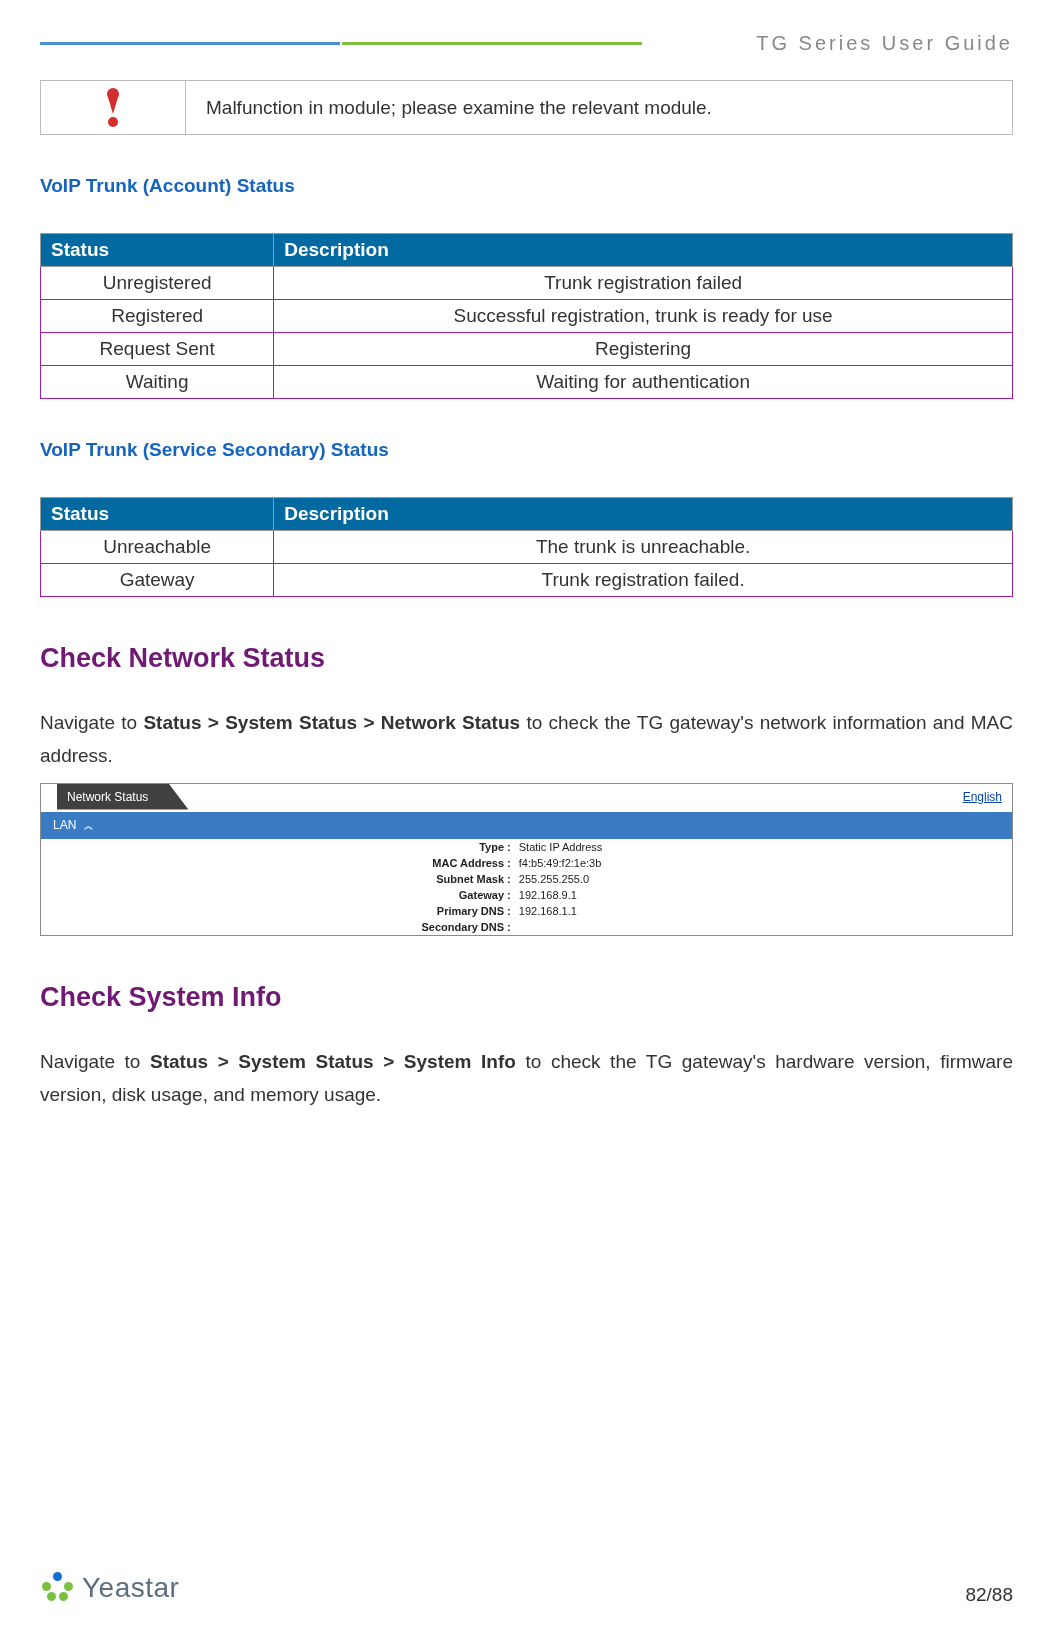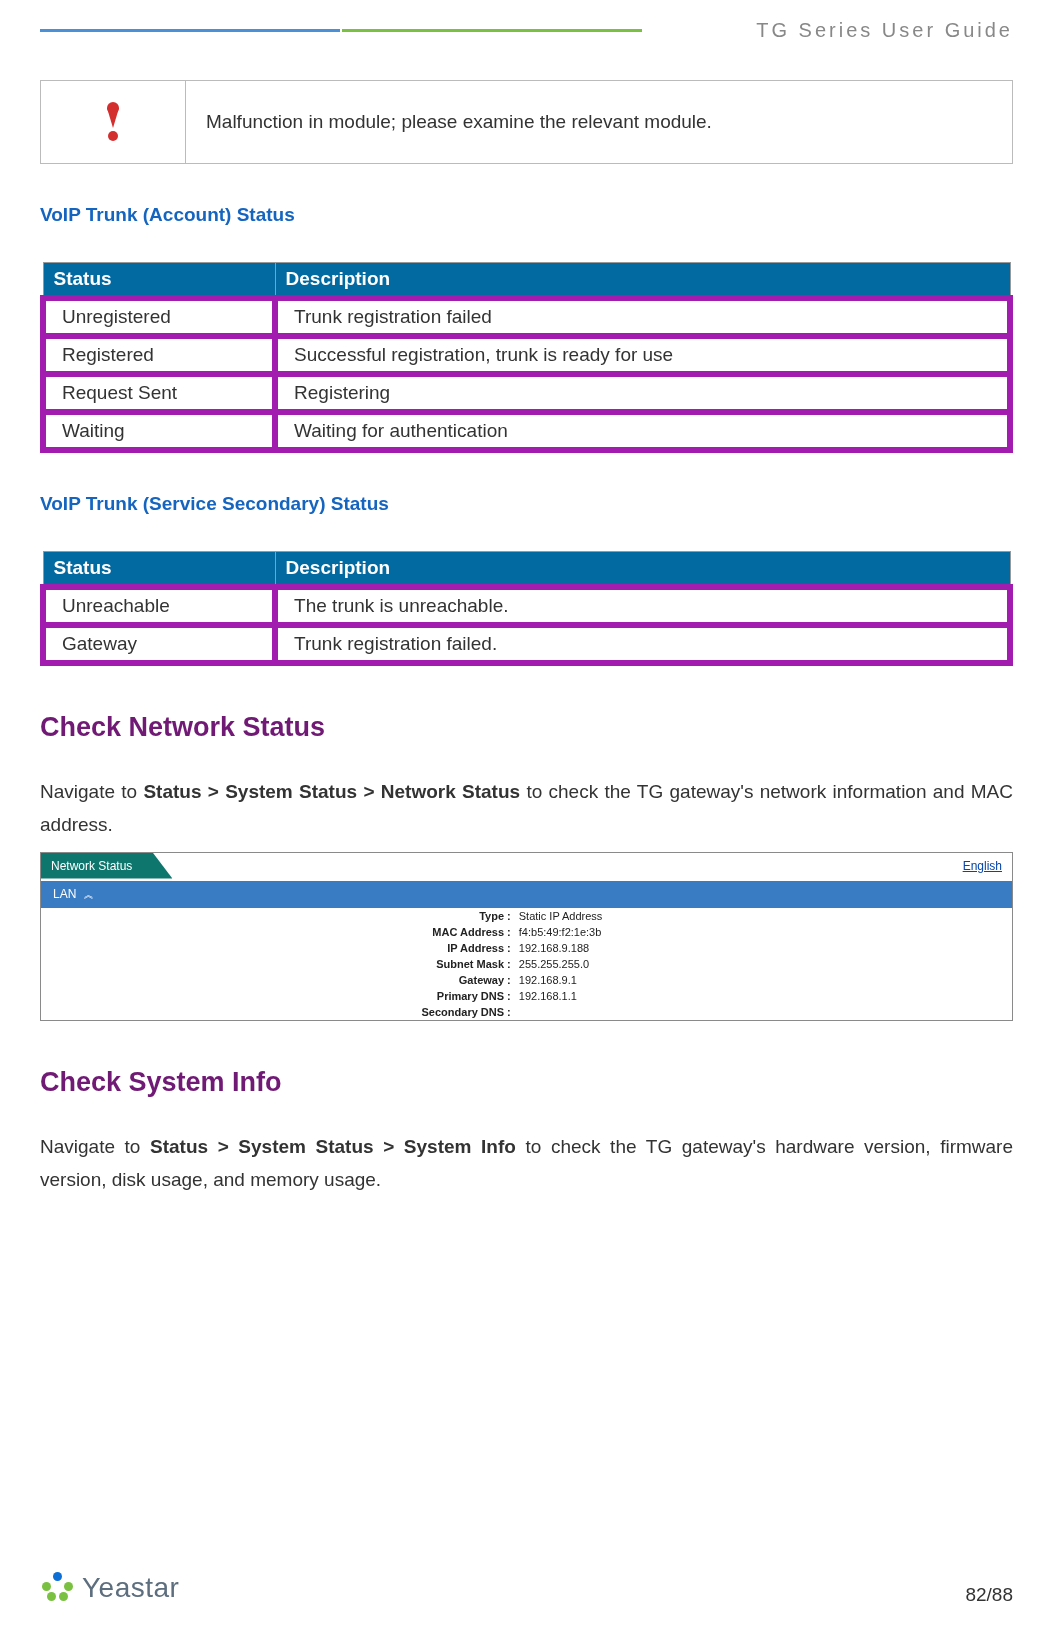--- a/index.html
+++ b/index.html
@@ -6,21 +6,21 @@
     body {
       font-family: Arial, Helvetica, sans-serif;
       width: 1053px;
       height: 1626px;
       position: relative;
       background: #fff;
       color: #333;
     }
     .header-line {
       position: absolute;
-      top: 19px;
+      top: 32px;
       left: 40px;
       right: 40px;
       display: flex;
       align-items: center;
     }
     .header-rule-left {
       height: 3px;
       width: 300px;
       background: #4a90d9;
     }
@@ -44,21 +44,21 @@
       top: 60px;
       left: 40px;
       right: 40px;
       bottom: 90px;
     }
     .malfunction-box {
       margin-top: 20px;
       border: 1px solid #bbb;
       display: flex;
       align-items: center;
-      height: 84px;
+      height: 55px;
     }
     .malfunction-icon-cell {
       width: 145px;
       border-right: 1px solid #bbb;
       height: 100%;
       display: flex;
       align-items: center;
       justify-content: center;
     }
     .exclaim {
@@ -85,24 +85,25 @@
     .status-table th {
       background: #0369a1;
       color: #fff;
       text-align: left;
       font-size: 19px;
       font-weight: bold;
       padding: 5px 10px;
       border: 1px solid #999;
     }
     .status-table td {
-      border: 6px solid #a21caf;
-      padding: 5px 16px;
-      font-size: 19px;
-      color: #333;
+      border: 1px solid #a21caf;
+      padding: 5px 10px;
+      font-size: 19px;
+      color: #333;
+      text-align: center;
     }
     .col-status { width: 24%; }
     .red-text { color: #c62828; }
     .green-text { color: #2e7d32; }
     .h2 {
       color: #701a75;
       font-weight: bold;
       font-size: 27px;
       margin-top: 46px;
     }
@@ -118,22 +119,22 @@
       margin-top: 10px;
       border: 1px solid #8a8a8a;
     }
     .ns-topbar {
       height: 28px;
       position: relative;
       background: #fff;
     }
     .ns-tab {
       position: absolute;
-      left: 0; top: 0;
-      background: #0f766e;
+      left: 16px; top: 0;
+      background: #404040;
       color: #fff;
       font-size: 12px;
       padding: 6px 40px 6px 10px;
       clip-path: polygon(0 0, 85% 0, 100% 100%, 0 100%);
     }
     .ns-english {
       position: absolute;
       right: 10px;
       top: 6px;
       color: #0645ad;
@@ -288,24 +289,20 @@
     <div class="nsутром-fields">
       <div class="ns-row">
         <div class="ns-label">Type :</div>
         <div class="ns-val">Static IP Address</div>
       </div>
       <div class="ns-row">
         <div class="ns-label">MAC Address :</div>
         <div class="ns-val">f4:b5:49:f2:1e:3b</div>
       </div>
       <div class="ns-row">
-        <div class="ns-label">IP Address :</div>
-        <div class="ns-val">192.168.9.188</div>
-      </div>
-      <div class="ns-row">
         <div class="ns-label">Subnet Mask :</div>
         <div class="ns-val">255.255.255.0</div>
       </div>
       <div class="ns-row">
         <div class="ns-label">Gateway :</div>
         <div class="ns-val">192.168.9.1</div>
       </div>
       <div class="ns-row">
         <div class="ns-label">Primary DNS :</div>
         <div class="ns-val">192.168.1.1</div>

